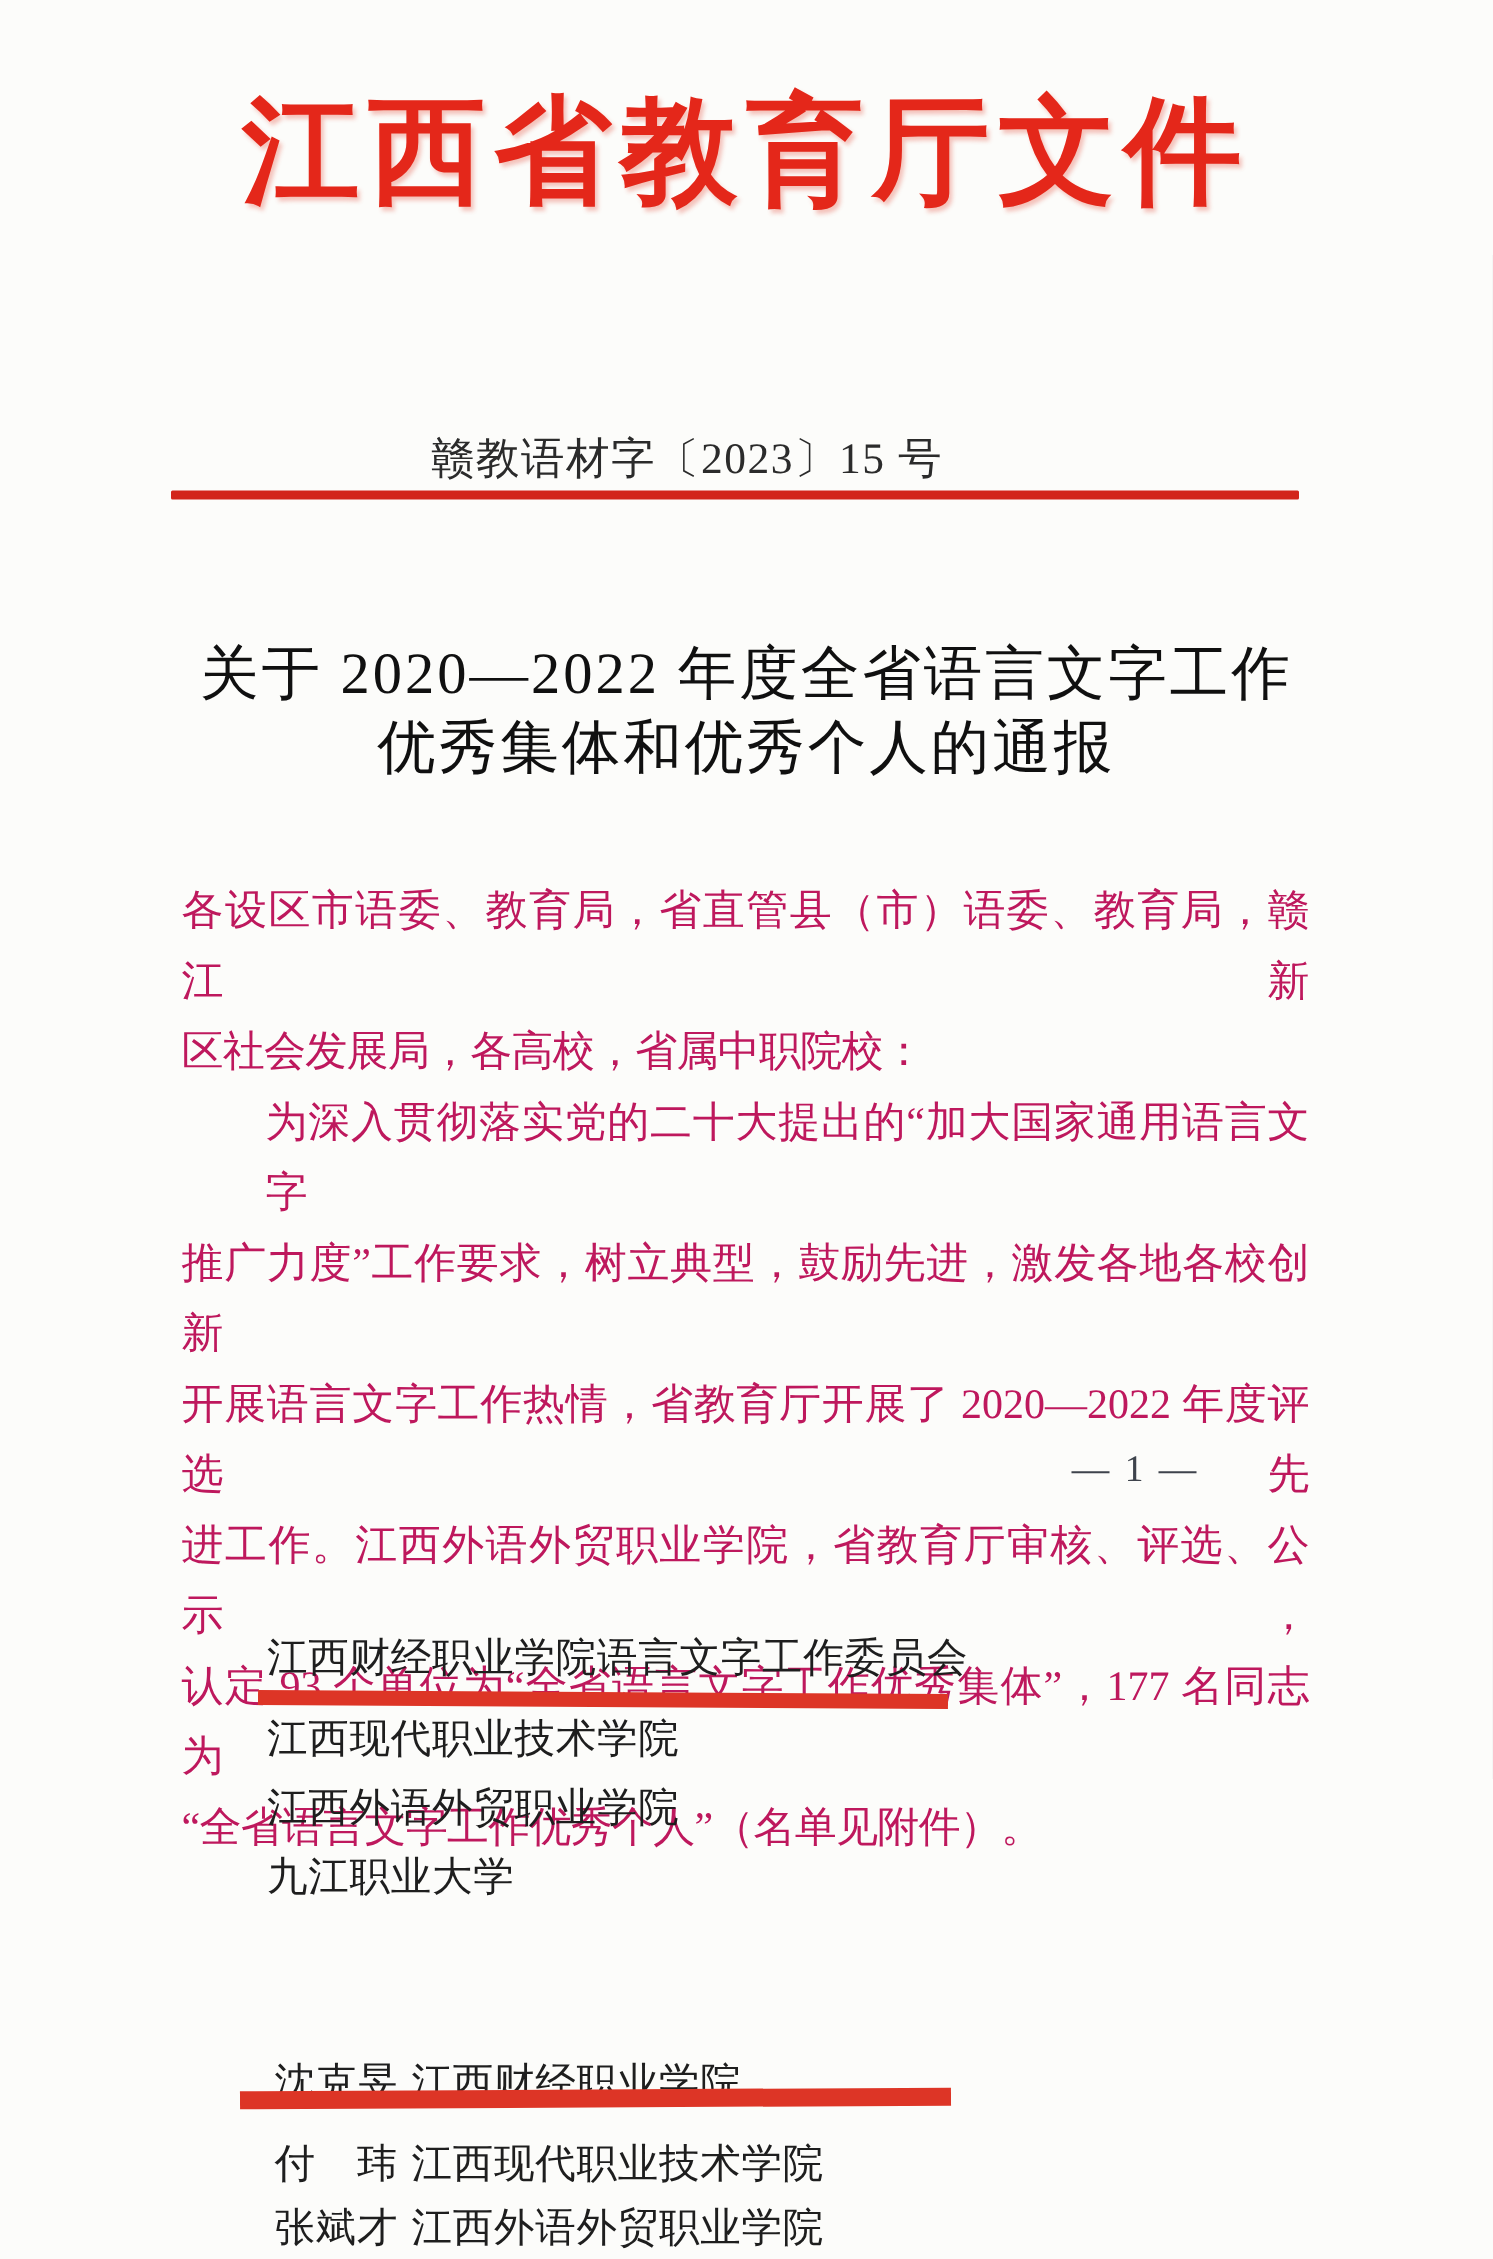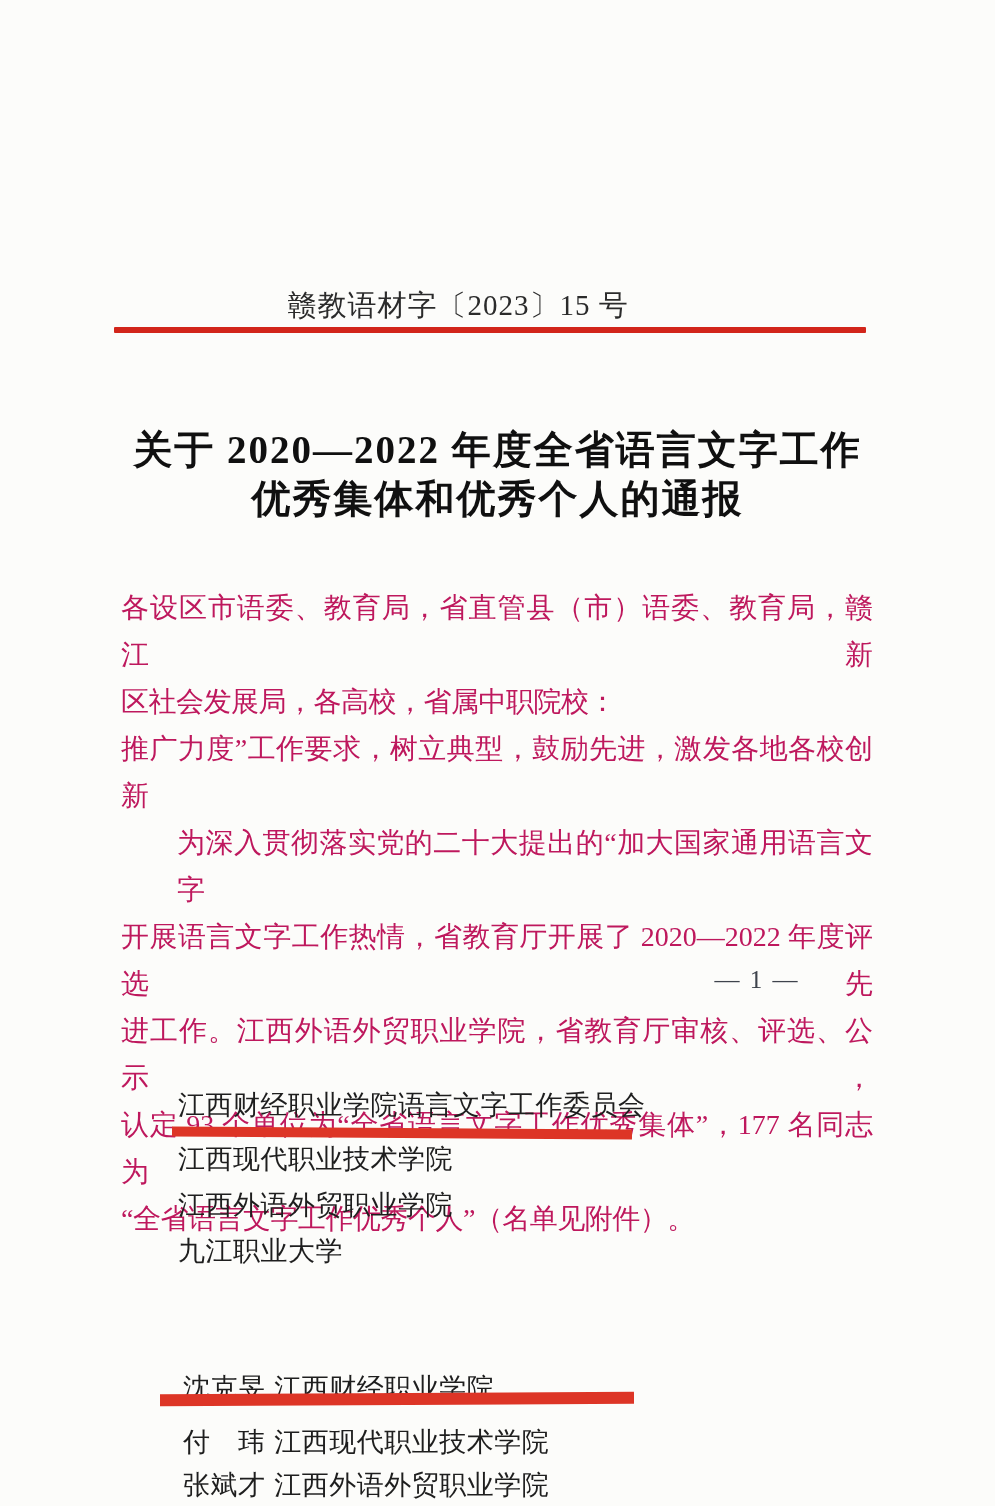--- a/index.html
+++ b/index.html
@@ -39,21 +39,21 @@
   
   .red-rule{
     position:absolute;top:327px;left:114px;
     width:752px;height:6px;
     background:var(--rule-red);
     border-radius:1px;
   }
   
   .doc-title{
     position:absolute;top:425px;left:0;width:100%;
-    text-align:center;font-weight:bold;color:#101010;
+    text-align:center;font-weight:normal;color:#101010;
     font-size:39px;line-height:49px;letter-spacing:2px;
   }
   .doc-title .t-line{display:block;white-space:nowrap;}
   
   .body-block{
     position:absolute;top:584px;left:121px;width:752px;
     font-size:28px;line-height:47px;color:#be185d;
   }
   .b-line{white-space:nowrap;letter-spacing:-0.5px;}
   .b-line.fill{
@@ -81,35 +81,36 @@
   
   .bar{position:absolute;background:var(--underline-red);}
   .bar-a{left:172px;top:1128px;width:460px;height:10px;transform:rotate(.35deg);}
   .bar-b{left:160px;top:1393px;width:474px;height:12px;transform:rotate(-.3deg);}
 </style>
 </head>
 <body>
 
 <div class="page">
 
+  <h1 class="red-header">江西省教育厅文件</h1>
 
   <div class="doc-number">赣教语材字〔2023〕15 号</div>
 
   <div class="red-rule"></div>
 
   <h2 class="doc-title">
     <span class="t-line">关于 2020—2022 年度全省语言文字工作</span>
     <span class="t-line">优秀集体和优秀个人的通报</span>
   </h2>
 
   <div class="body-block">
     <div class="b-line fill">各设区市语委、教育局，省直管县（市）语委、教育局，赣江新</div>
     <div class="b-line">区社会发展局，各高校，省属中职院校：</div>
+    <div class="b-line fill indent">为深入贯彻落实党的二十大提出的“加大国家通用语言文字</div>
     <div class="b-line fill">推广力度”工作要求，树立典型，鼓励先进，激发各地各校创新</div>
-    <div class="b-line fill indent">为深入贯彻落实党的二十大提出的“加大国家通用语言文字</div>
     <div class="b-line fill">开展语言文字工作热情，省教育厅开展了 2020—2022 年度评选先</div>
     <div class="b-line fill">进工作。江西外语外贸职业学院，省教育厅审核、评选、公示，</div>
     <div class="b-line fill">认定 93 个单位为“全省语言文字工作优秀集体”，177 名同志为</div>
     <div class="b-line">“全省语言文字工作优秀个人”（名单见附件）。</div>
   </div>
 
   <div class="page-num">— 1 —</div>
 
   <div class="c-row" style="top:1087px">江西财经职业学院语言文字工作委员会</div>
   <div class="bar bar-a"></div>

